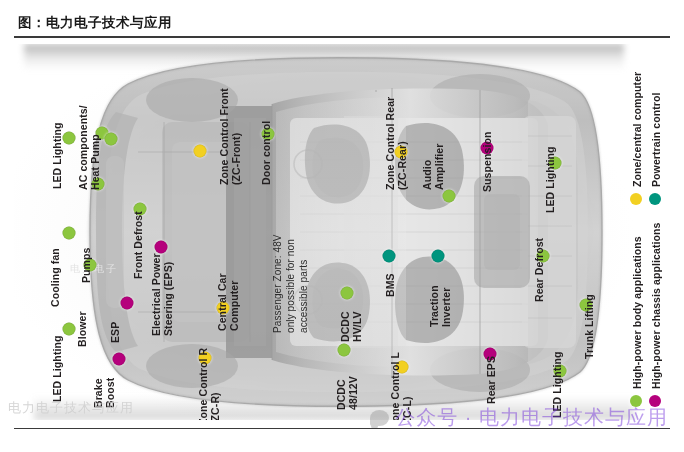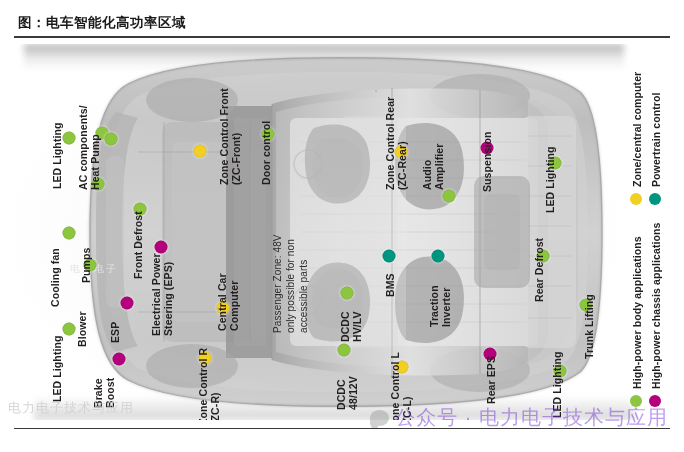--- a/index.html
+++ b/index.html
@@ -202,21 +202,21 @@
     letter-spacing: 2px;
     pointer-events: none;
     margin-top: 12px;
   }
 </style>
 </head>
 <body>
 
 <div id="root">
 
-  <div class="fig-title">图：电车智能化高功率区域</div>
+  <div class="fig-title">图：电力电子技术与应用</div>
   <div class="title-rule"></div>
 
   <div class="canvas">
     <div class="img-bg"></div>
     <div class="top-smudge"></div>
     <div class="bottom-smudge"></div>
 
     <div class="car">
       <svg width="530" height="352" viewBox="0 0 530 352" xmlns="http://www.w3.org/2000/svg">
         <defs>

